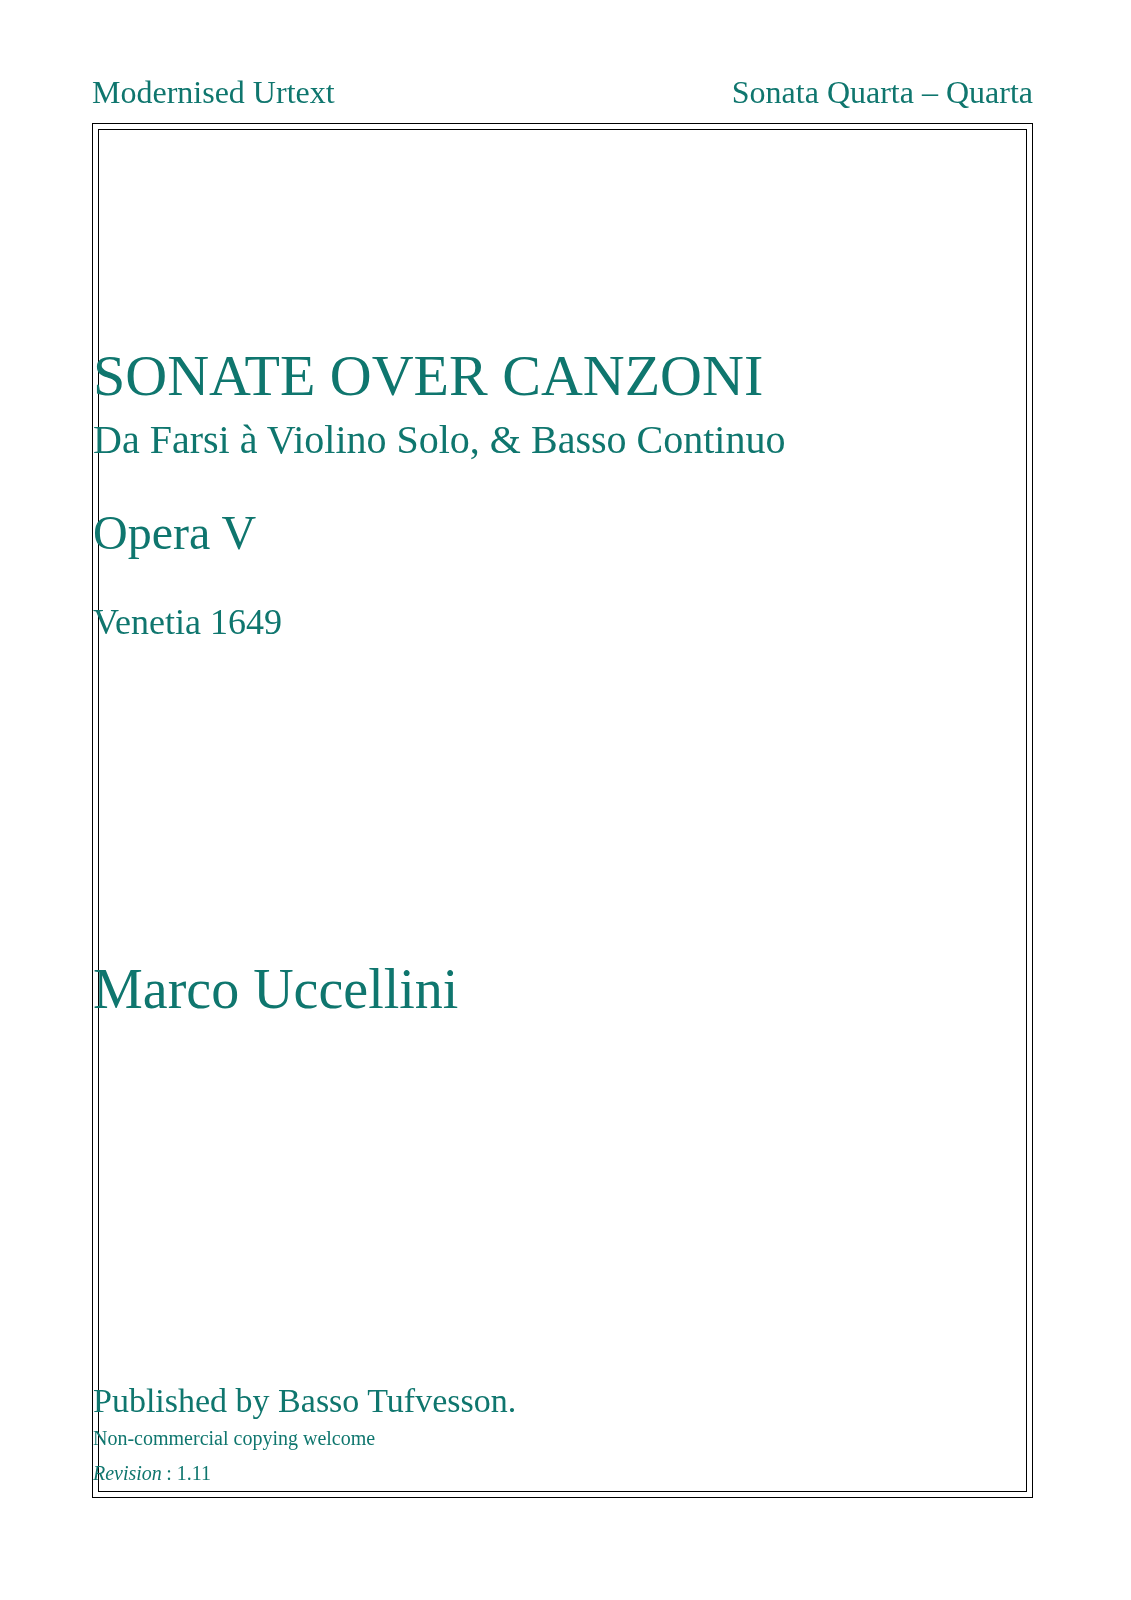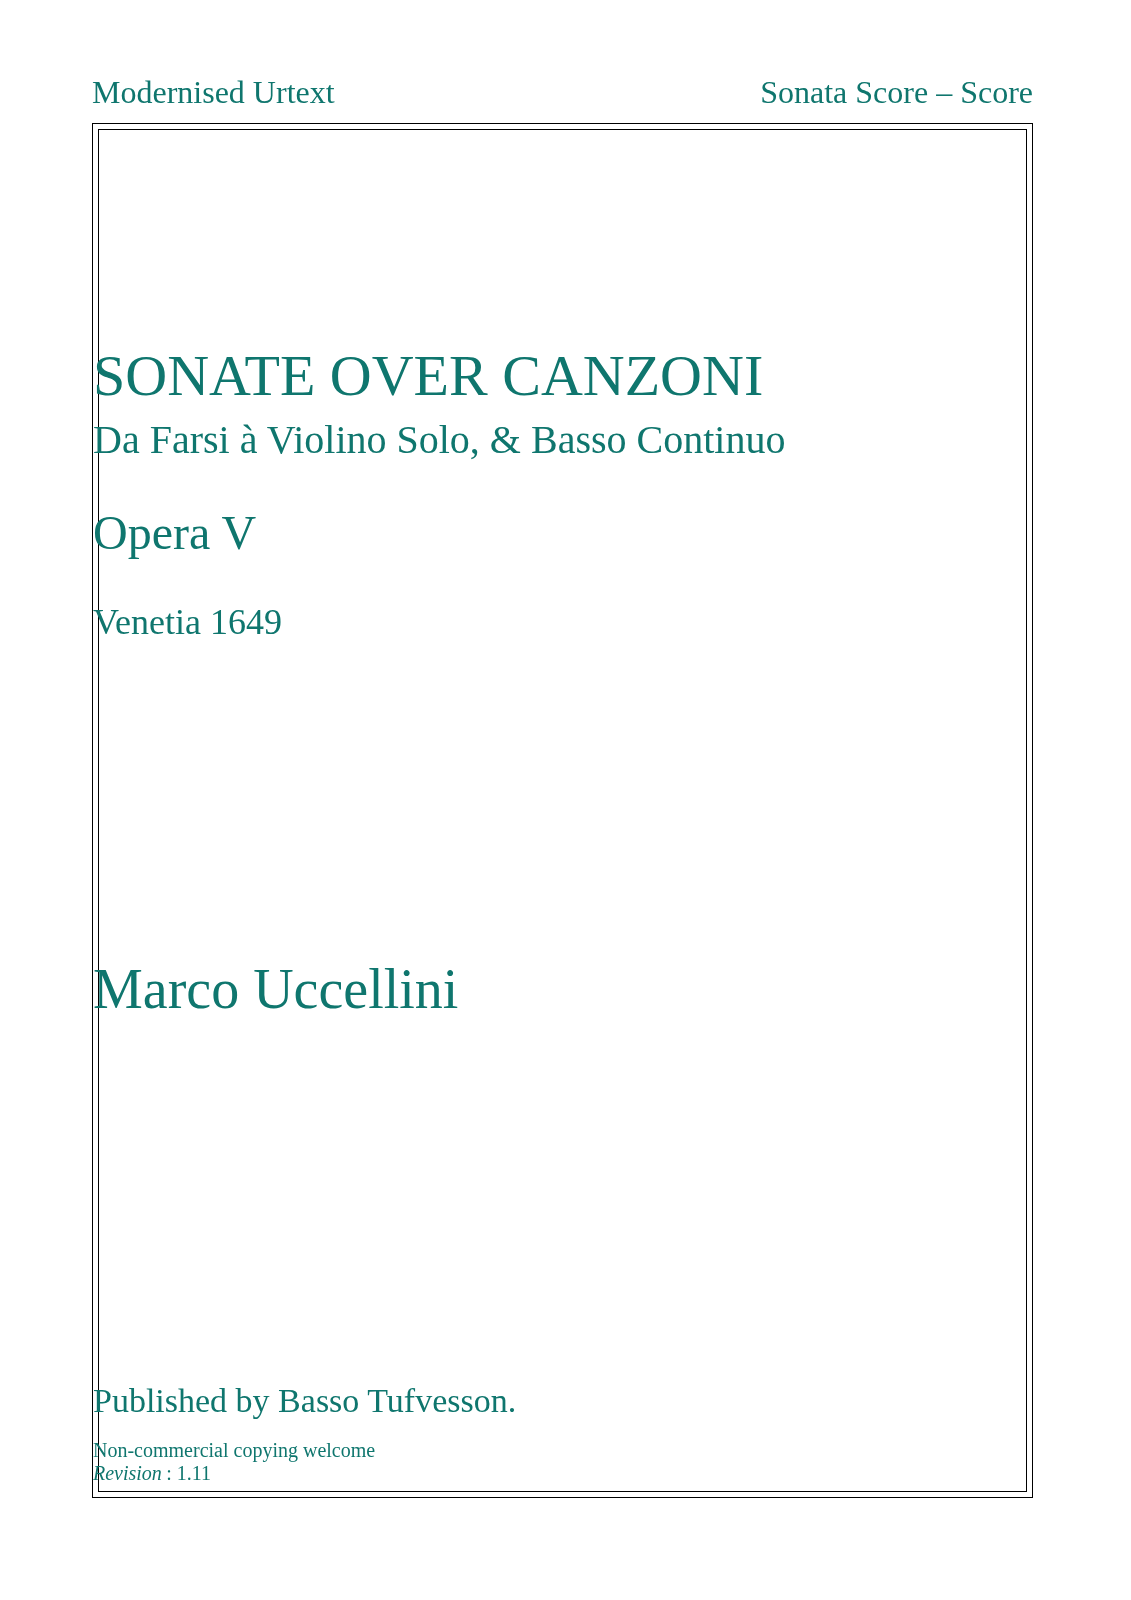--- a/index.html
+++ b/index.html
@@ -51,35 +51,35 @@
     line-height: 1;
     white-space: nowrap;
   }
   .tp-title        { top: 223px; font-size: 58px; }
   .tp-subtitle     { top: 296px; font-size: 40px; }
   .tp-opus         { top: 385px; font-size: 48px; }
   .tp-imprint      { top: 480px; font-size: 36px; }
   .tp-composer     { top: 837px; font-size: 56px; }
   .tp-dates        { top: 900px; font-size: 36px; }
   .tp-publisher    { top: 1260px; font-size: 34px; }
-  .tp-license      { top: 1304px; font-size: 20px; margin-top: 12px; }
+  .tp-license      { top: 1304px; font-size: 20px; }
   .tp-revision     { top: 1339px; font-size: 20px; }
   .tp-revision .rev-label {
     font-style: italic;
     margin-right: 0.22em;
   }
 </style>
 </head>
 <body>
 
 <div class="page">
 
   <div class="running-header">
     <span>Modernised Urtext</span>
-    <span>Sonata Score – Score</span>
+    <span>Sonata Quarta – Quarta</span>
   </div>
 
   <div class="frame-outer">
     <div class="frame-inner"></div>
 
     <div class="tp-line tp-title">SONATE OVER CANZONI</div>
 
     <div class="tp-line tp-opus">Opera V</div>
 
     <div class="tp-line tp-subtitle">Da Farsi à Violino Solo, &amp; Basso Continuo</div>

